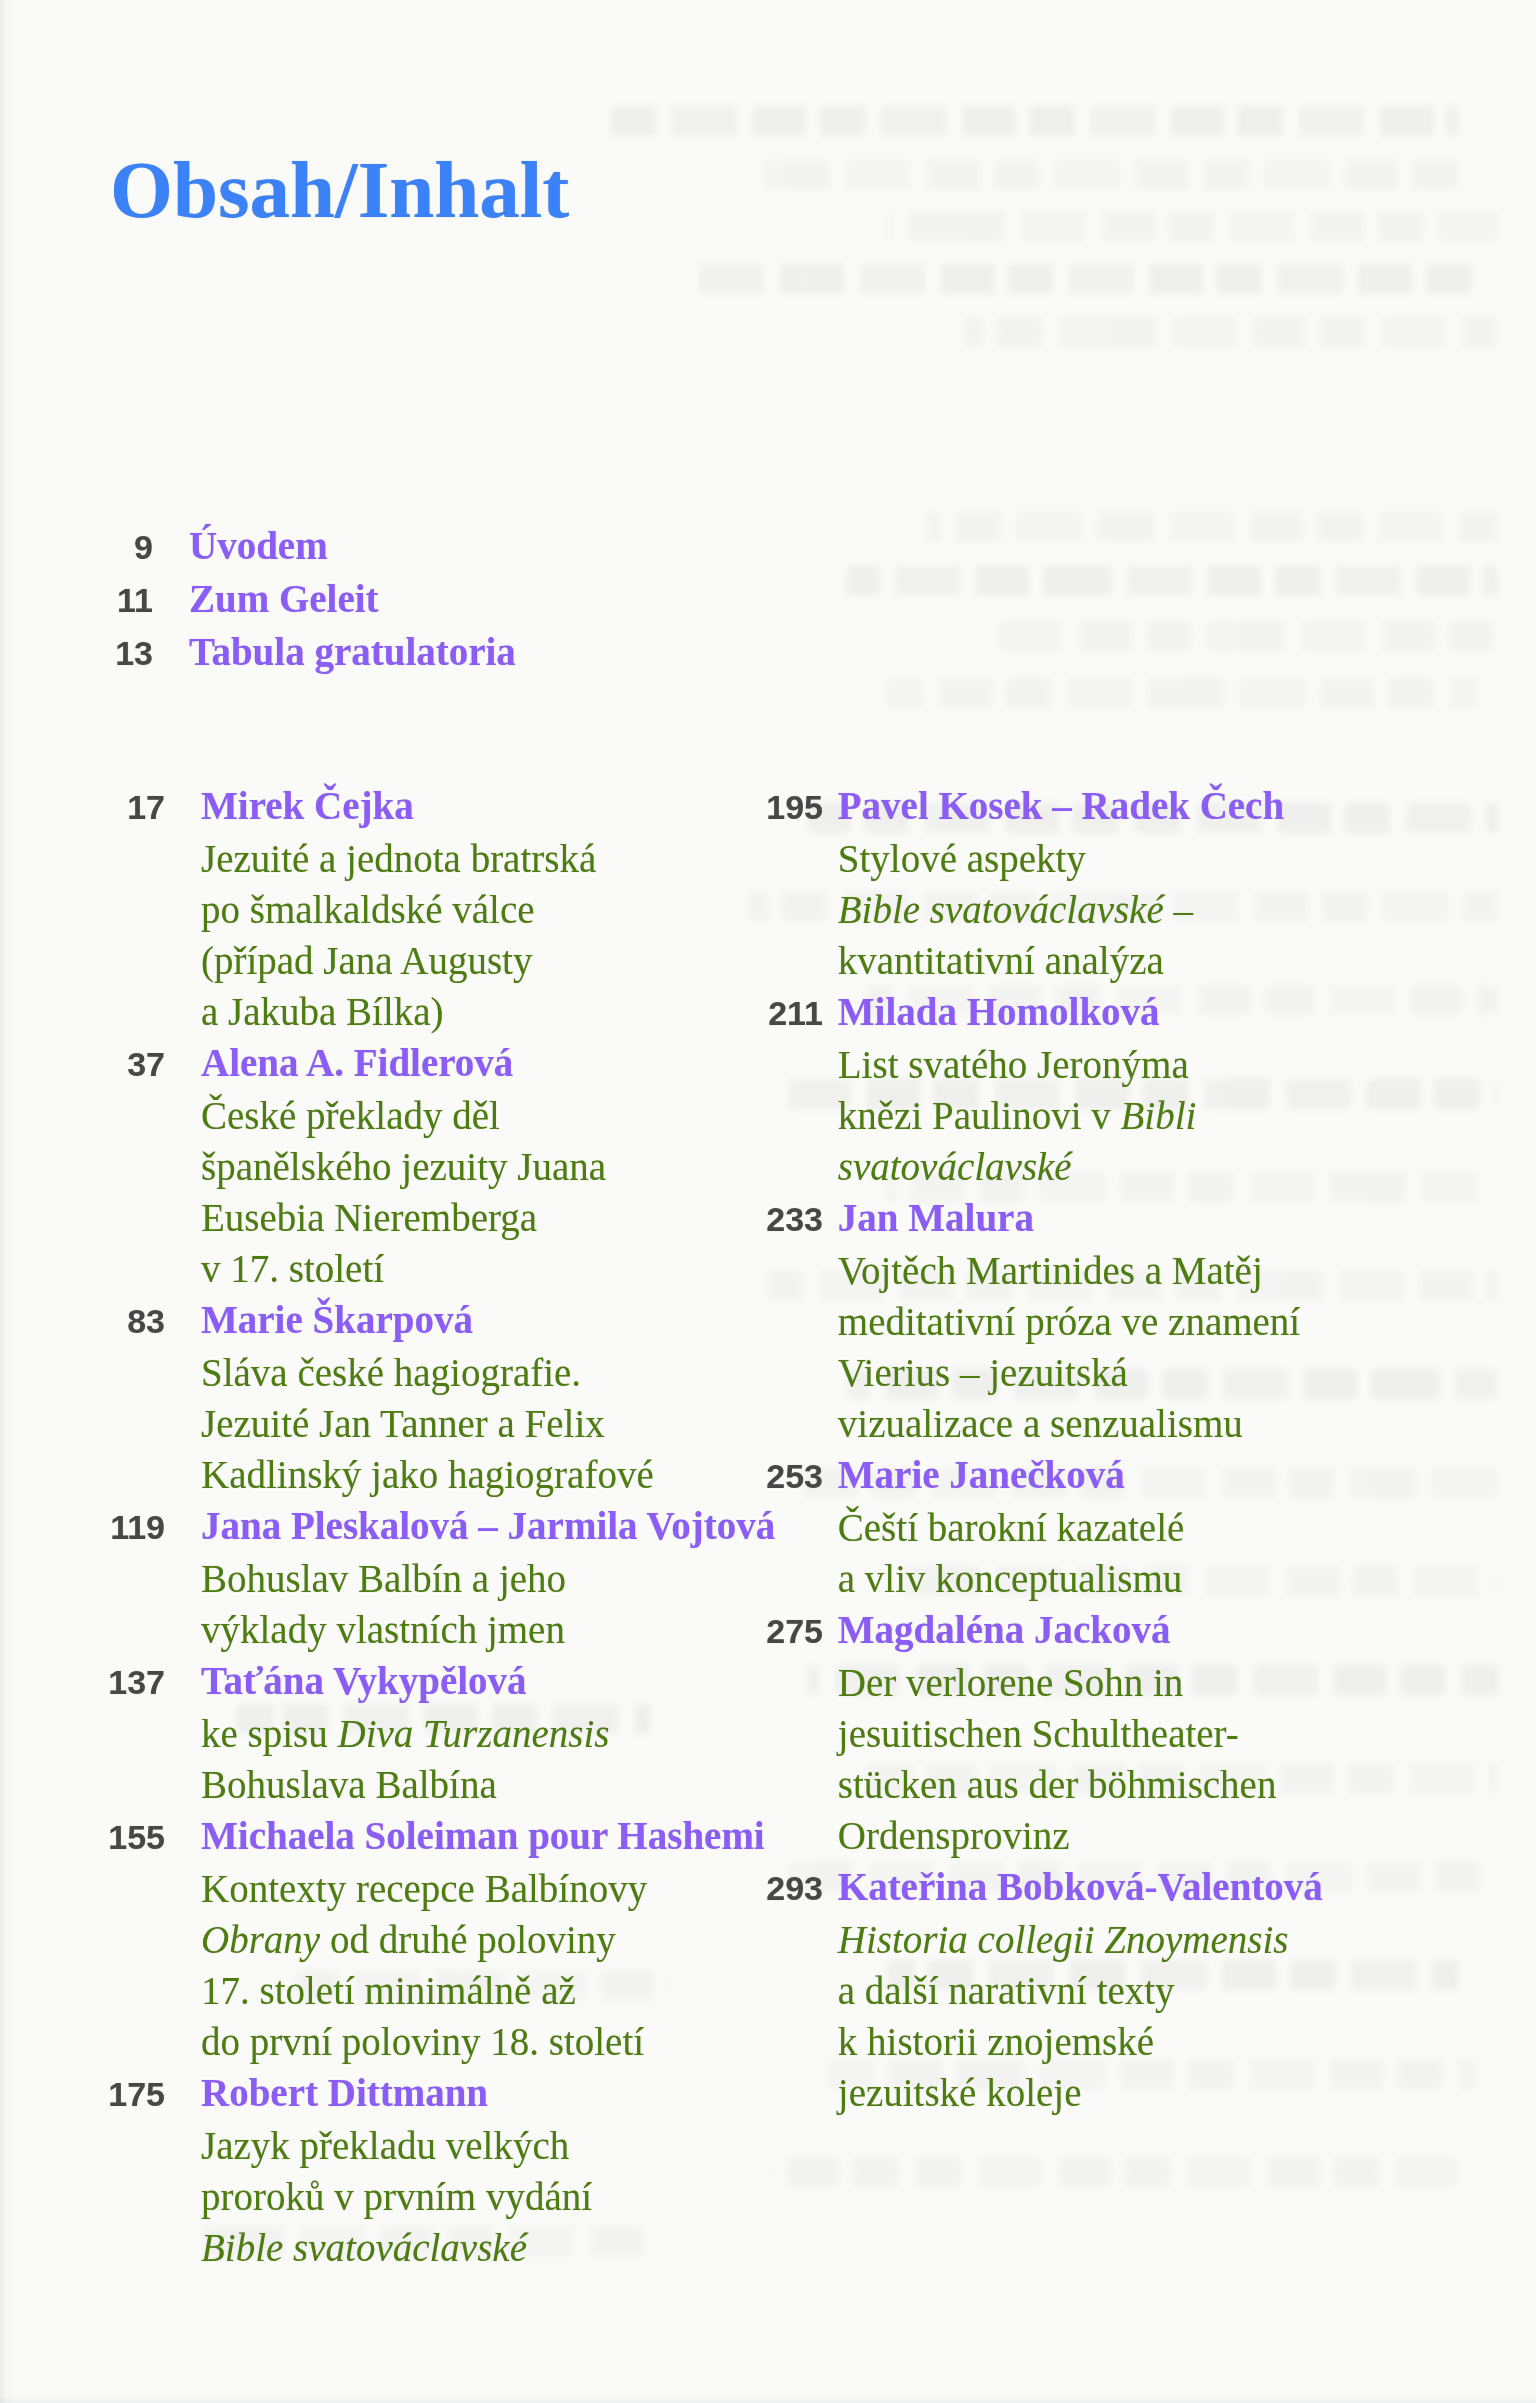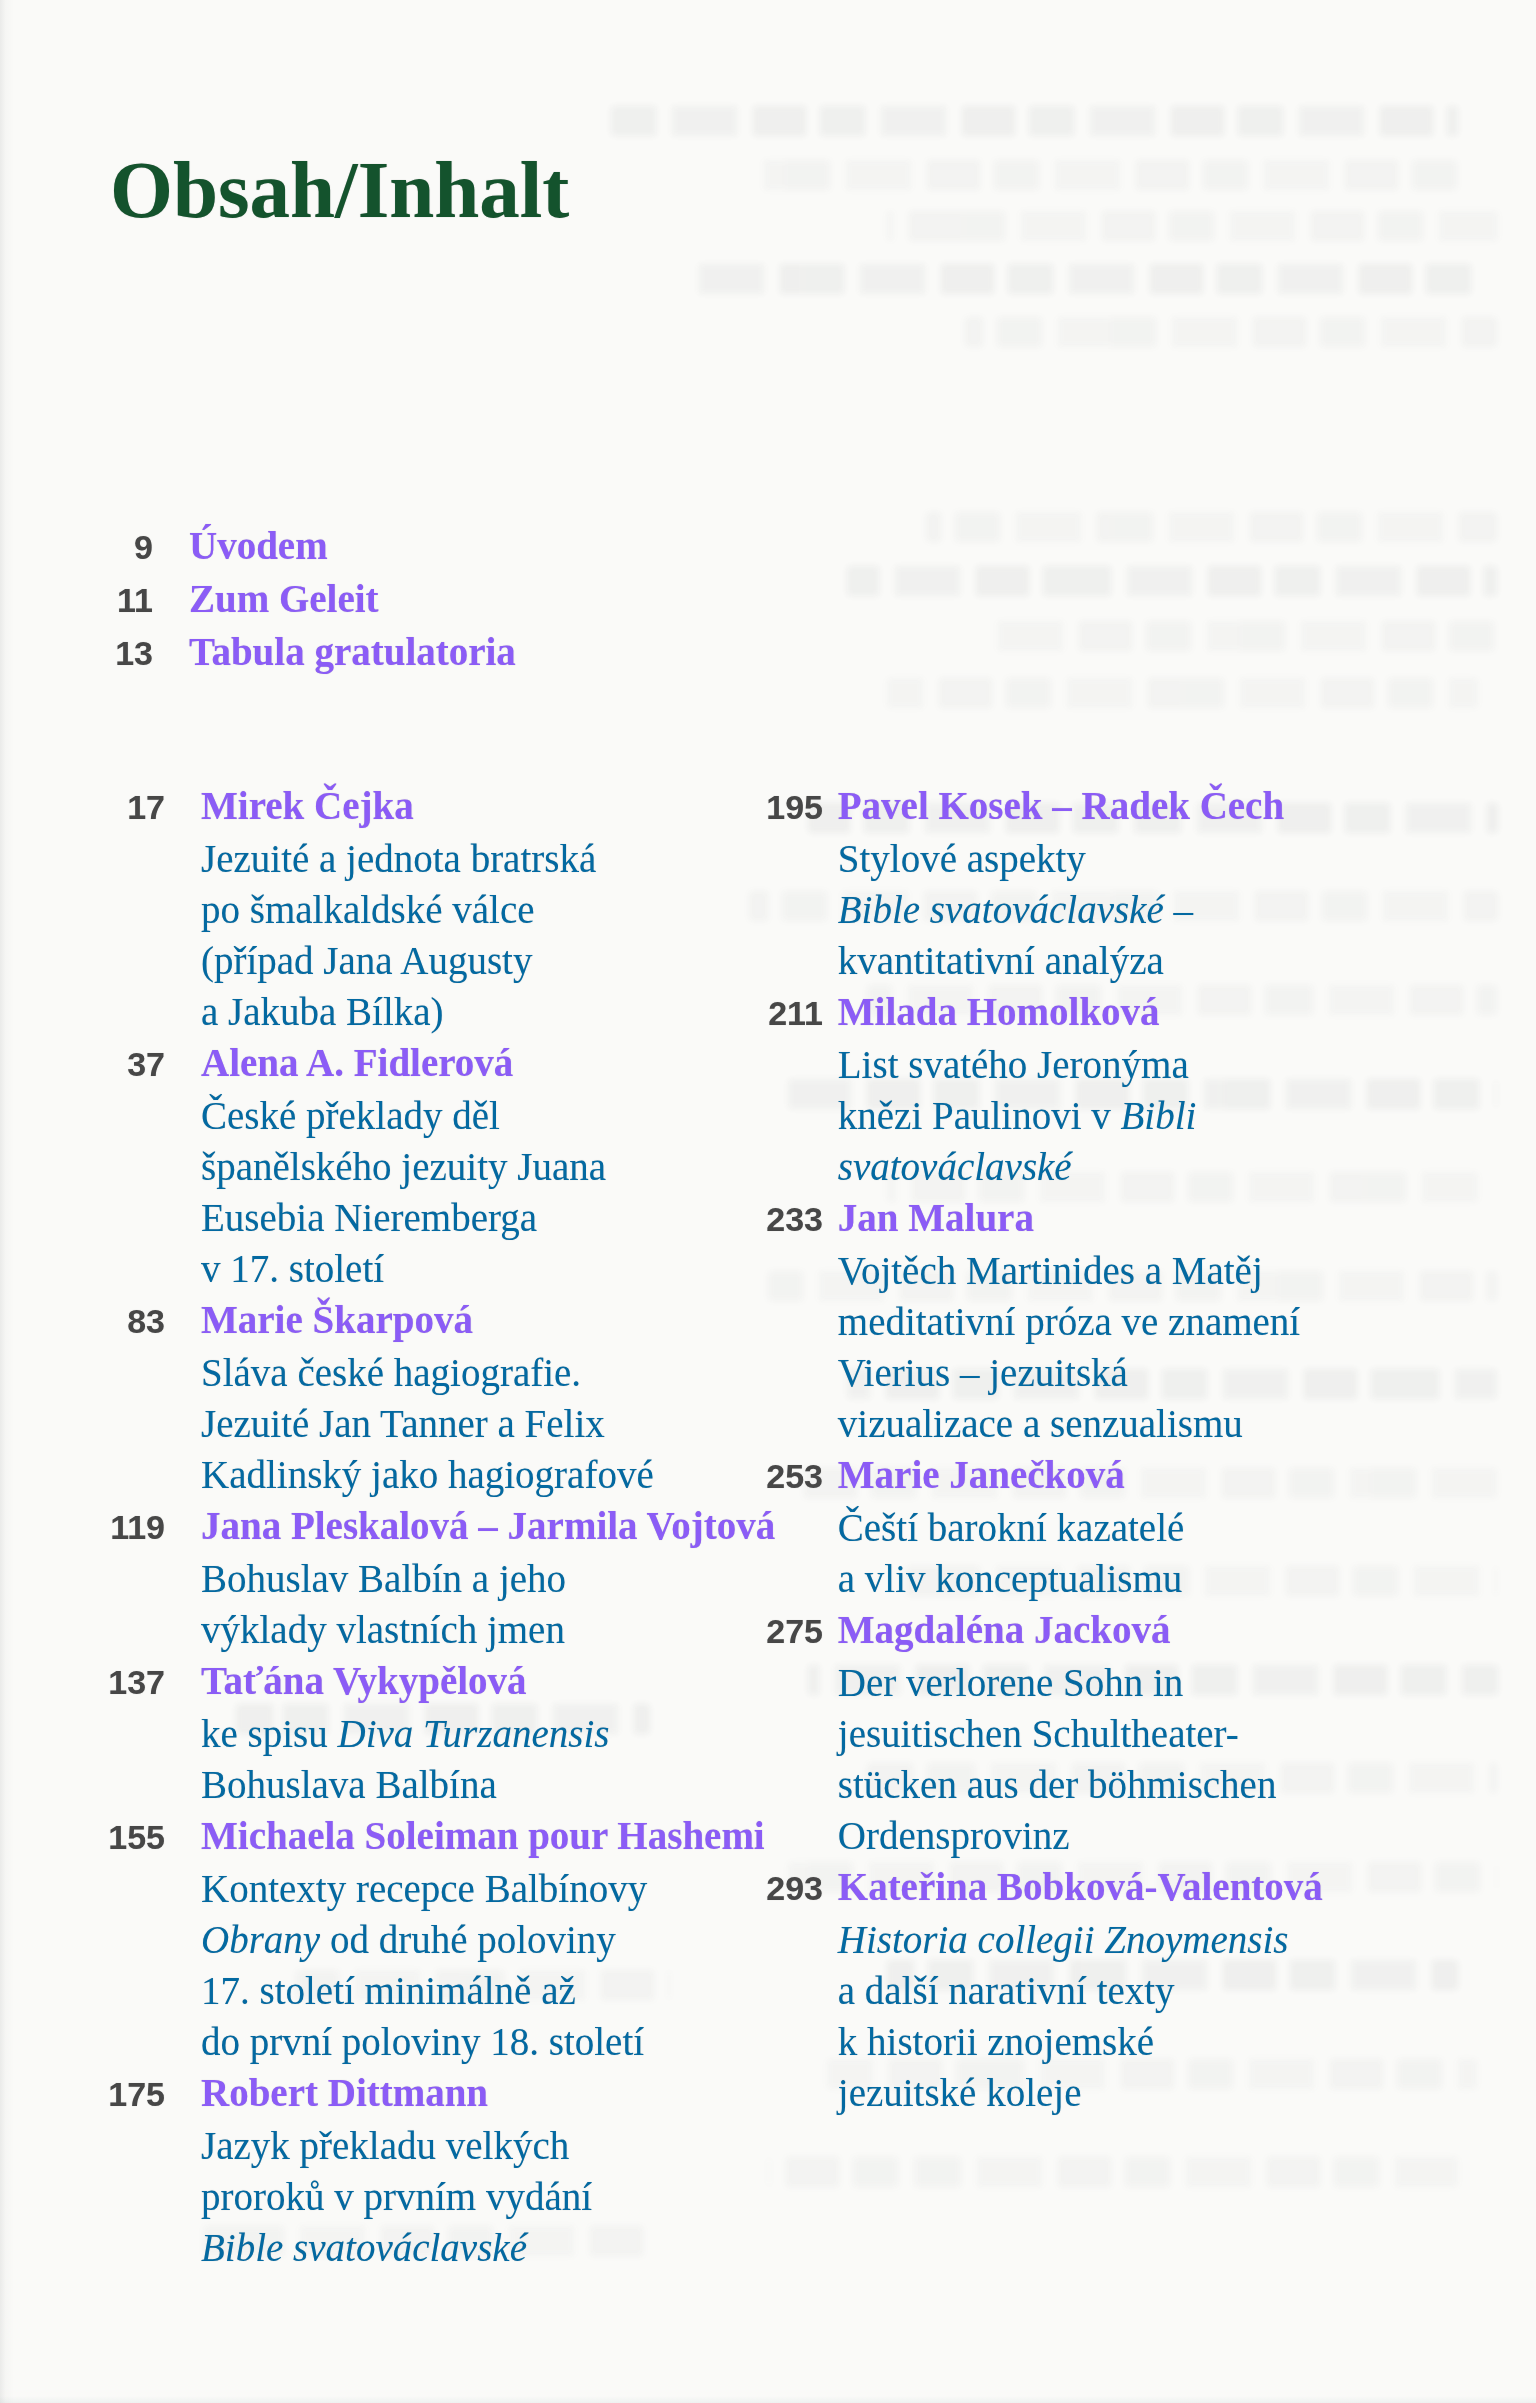--- a/index.html
+++ b/index.html
@@ -27,39 +27,39 @@
     position:absolute;height:29.6px;border-radius:3.9px;
     background:repeating-linear-gradient(90deg,
       rgba(110,115,120,.085) 0 45px, rgba(110,115,120,0) 45px 61px,
       rgba(110,115,120,.075) 61px 126px, rgba(110,115,120,0) 126px 142px,
       rgba(110,115,120,.09) 142px 195px, rgba(110,115,120,0) 195px 209px);
     filter:blur(3px);
   }
   .page-title{
     position:absolute;left:110px;top:148px;margin:0;
     font-size:81px;line-height:1.05;font-weight:700;
-    color:#14532d;letter-spacing:0;
+    color:#3b82f6;letter-spacing:0;
     text-shadow:0 0 1px rgba(44,44,44,.35);
     white-space:nowrap;
   }
   .list{position:absolute;}
   .list-frontmatter{left:0;top:520px;width:749px;}
   .list-left{left:0;top:780px;width:768px;padding-left:12px;}
   .list-right{left:670px;top:780px;width:867px;}
   .row{display:flex;align-items:baseline;min-height:51px;line-height:51px;}
   .pgnum{
     flex:0 0 153px;text-align:right;
     font-family:"Liberation Sans","DejaVu Sans",sans-serif;
     font-weight:700;font-size:34px;color:#474747;
     text-shadow:0 0 1px rgba(70,70,70,.3);
   }
   .list-left .txt,.list-frontmatter .txt{margin-left:36px;}
   .list-right .txt{margin-left:14.8px;}
   .txt{
-    font-size:39px;color:#0369a1;
+    font-size:39px;color:#4d7c0f;
     text-shadow:0 0 1px rgba(66,67,68,.30);
     white-space:nowrap;
   }
   .txt.bold{font-weight:700;color:#8b5cf6;}
   .it{font-style:italic;}
   .cont{  }
 </style>
 </head>
 <body>
 

